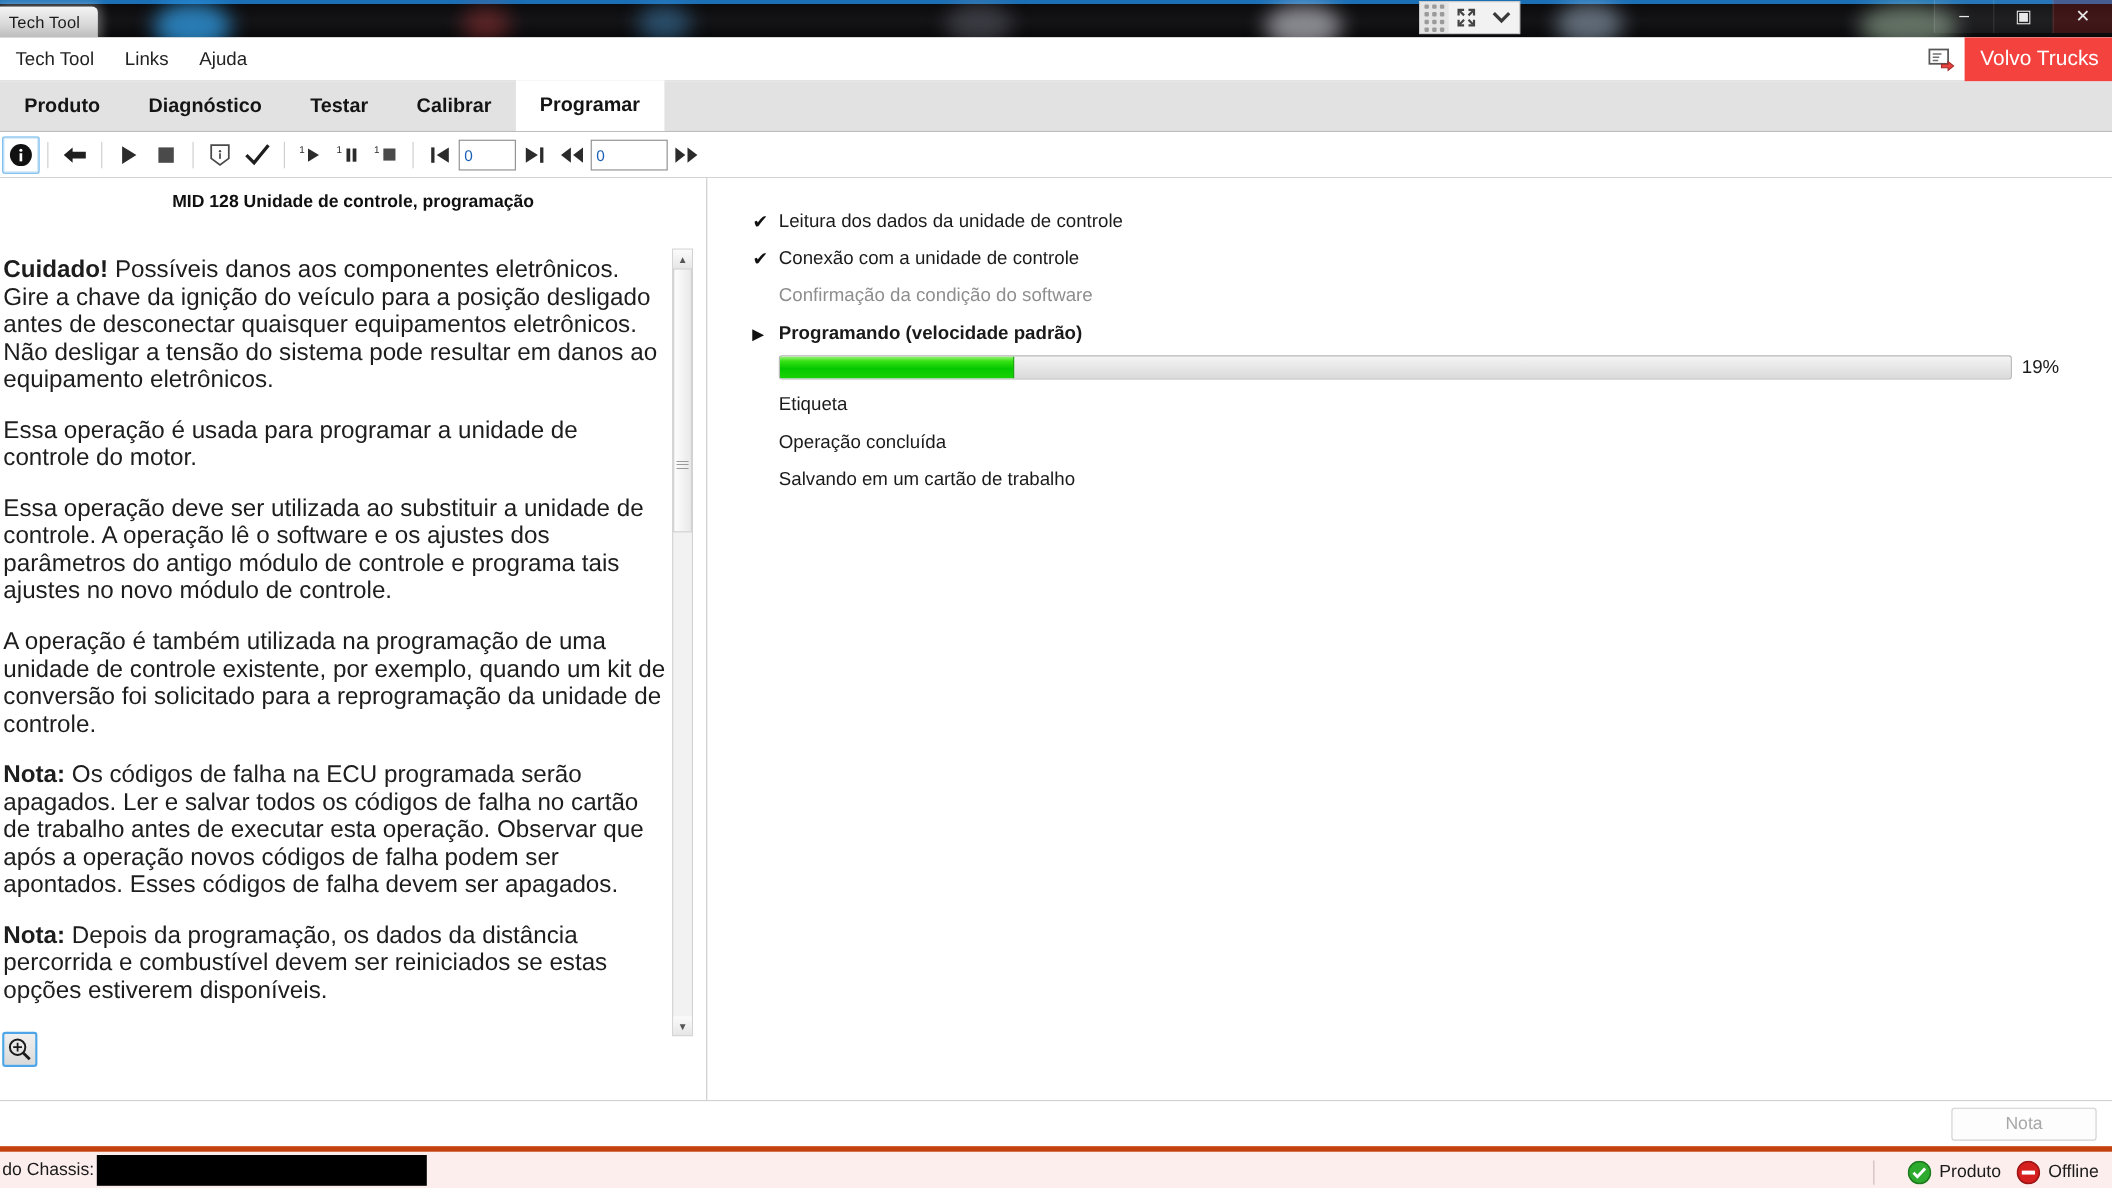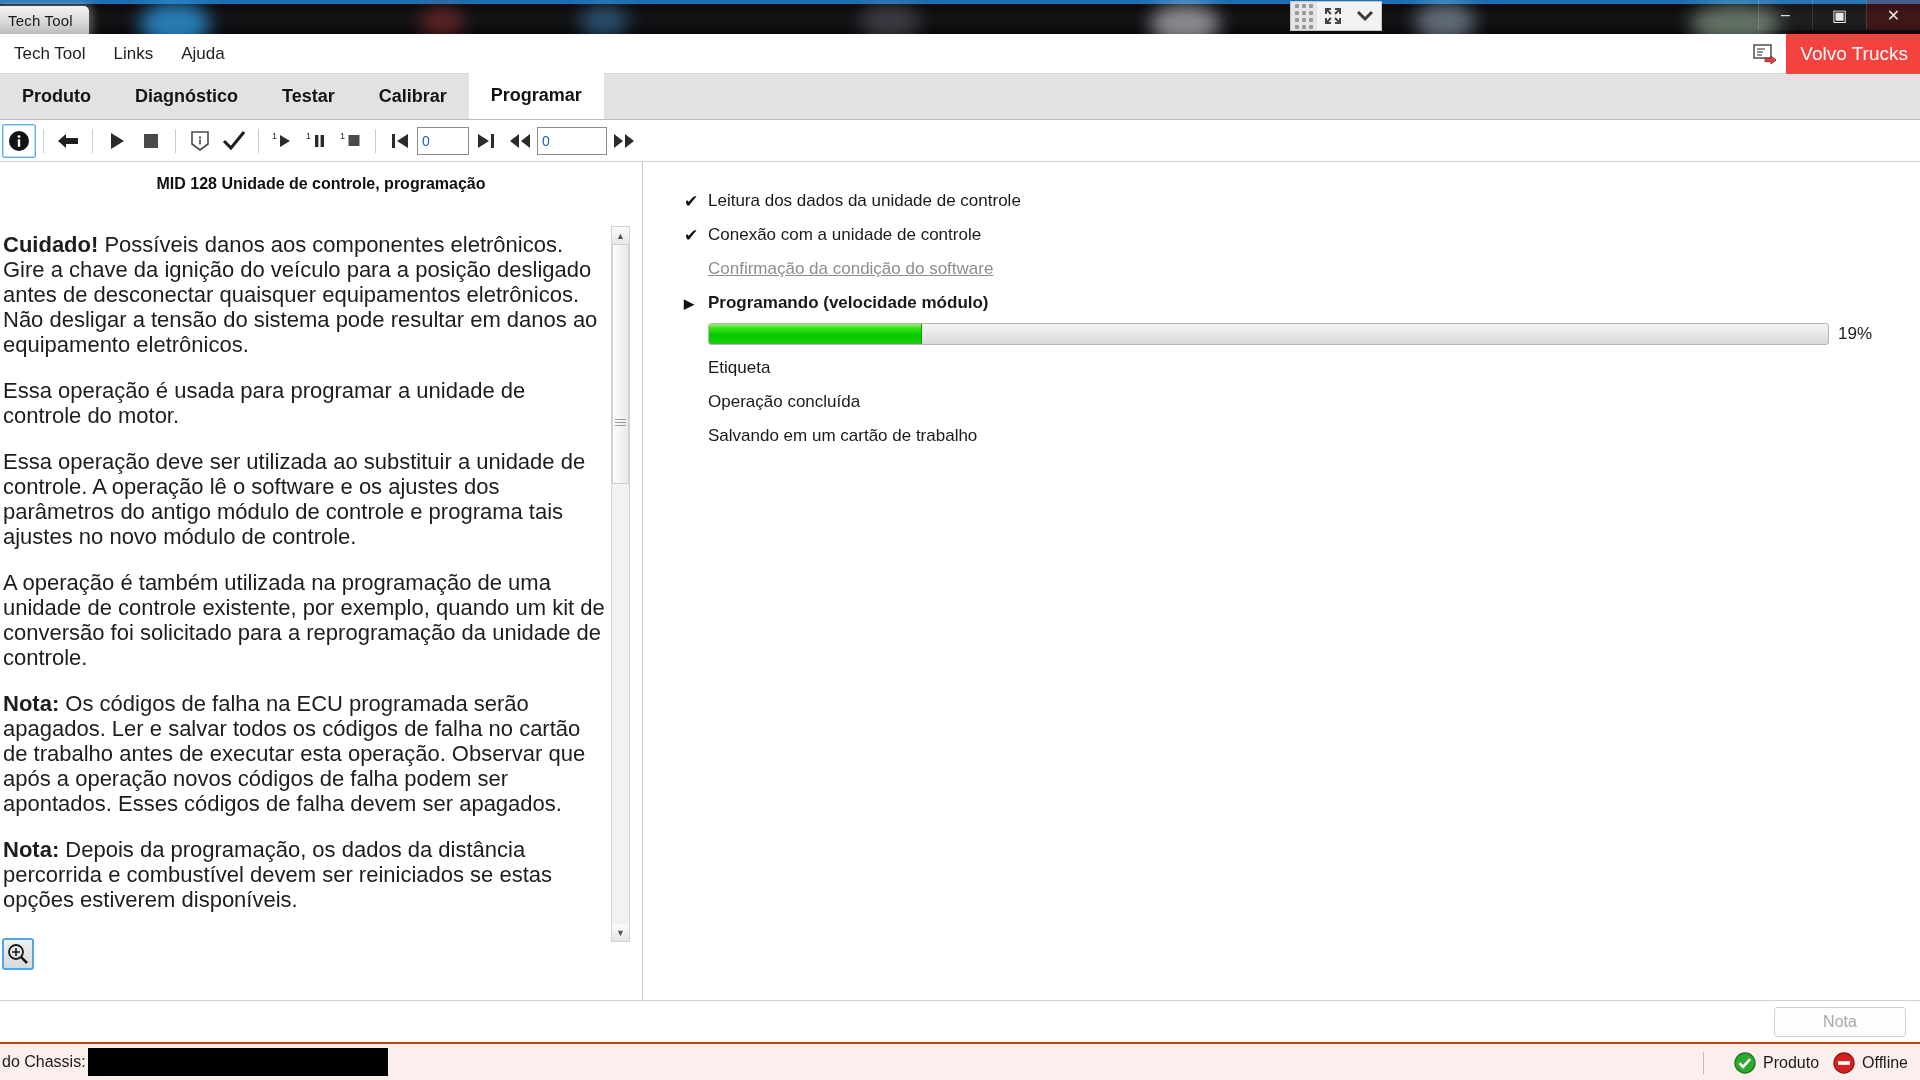--- a/index.html
+++ b/index.html
@@ -159,21 +159,21 @@
 
   
   .right-pane { position: absolute; left: 644px; top: 0; right: 0; height: 838px; background: #fff; }
   .steps { position: absolute; left: 40px; top: 22px; right: 30px; }
   .step {
     display: flex; align-items: center; height: 34px;
     font-size: 17px; color: #1a1a1a;
   }
   .step .mark { width: 24px; flex: none; font-size: 17px; color: #111; }
   .step.done .mark { color: #111; }
-  .step.pending { color: #8e8e8e; text-decoration: underline; }
+  .step.pending { color: #8e8e8e; }
   .step.current { font-weight: bold; }
   .step.current .mark { font-size: 13px; }
   .progress-row { display: flex; align-items: center; margin: 3px 0 6px 24px; }
   .progress-track {
     flex: 1; height: 22px; border: 1px solid #b6b6b6; border-radius: 3px;
     background: linear-gradient(180deg,#f4f4f4,#dadada);
     overflow: hidden; position: relative;
   }
   .progress-fill {
     height: 100%;
@@ -188,21 +188,21 @@
     background: #ffffff; border-top: 1px solid #d0d0d0;
   }
   .exit-btn {
     position: absolute; right: 14px; top: 6px; width: 132px; height: 30px;
     border: 1px solid #cfcfcf; border-radius: 3px; background: #fdfdfd;
     display: flex; align-items: center; justify-content: center;
     font-size: 16px; color: #a8a8a8;
   }
   .statusbar {
     position: absolute; left: 0; top: 1042px; width: 1920px; height: 38px;
-    background: #fdeeee; border-top: 2px solid #c2410c;
+    background: #fdeeee; border-top: 5px solid #c2410c;
     display: flex; align-items: center;
   }
   .chassis-label { font-size: 16px; color: #1a1a1a; padding-left: 2px; }
   .redacted { width: 300px; height: 28px; background: #000; margin-left: 2px; }
   .status-right { position: absolute; right: 12px; top: 0; height: 38px; display: flex; align-items: center; }
   .status-divider { width: 1px; height: 22px; background: #c9b7b7; margin: 0 16px; }
   .status-item { display: flex; align-items: center; font-size: 16px; color: #1a1a1a; margin-left: 14px; }
   .status-item .dot { margin-right: 7px; display: flex; }
 </style>
 </head>
@@ -422,21 +422,21 @@
         <span>Conexão com a unidade de controle</span>
       </div>
 
       <div class="step pending">
         <span class="mark"></span>
         <span>Confirmação da condição do software</span>
       </div>
 
       <div class="step current">
         <span class="mark">▶</span>
-        <span>Programando  (velocidade módulo)</span>
+        <span>Programando  (velocidade padrão)</span>
       </div>
 
       <div class="progress-row">
         <div class="progress-track">
           <div class="progress-fill" id="pfill" style="width: 19%;"></div>
         </div>
         <div class="progress-pct">19%</div>
       </div>
 
       <div class="step">

